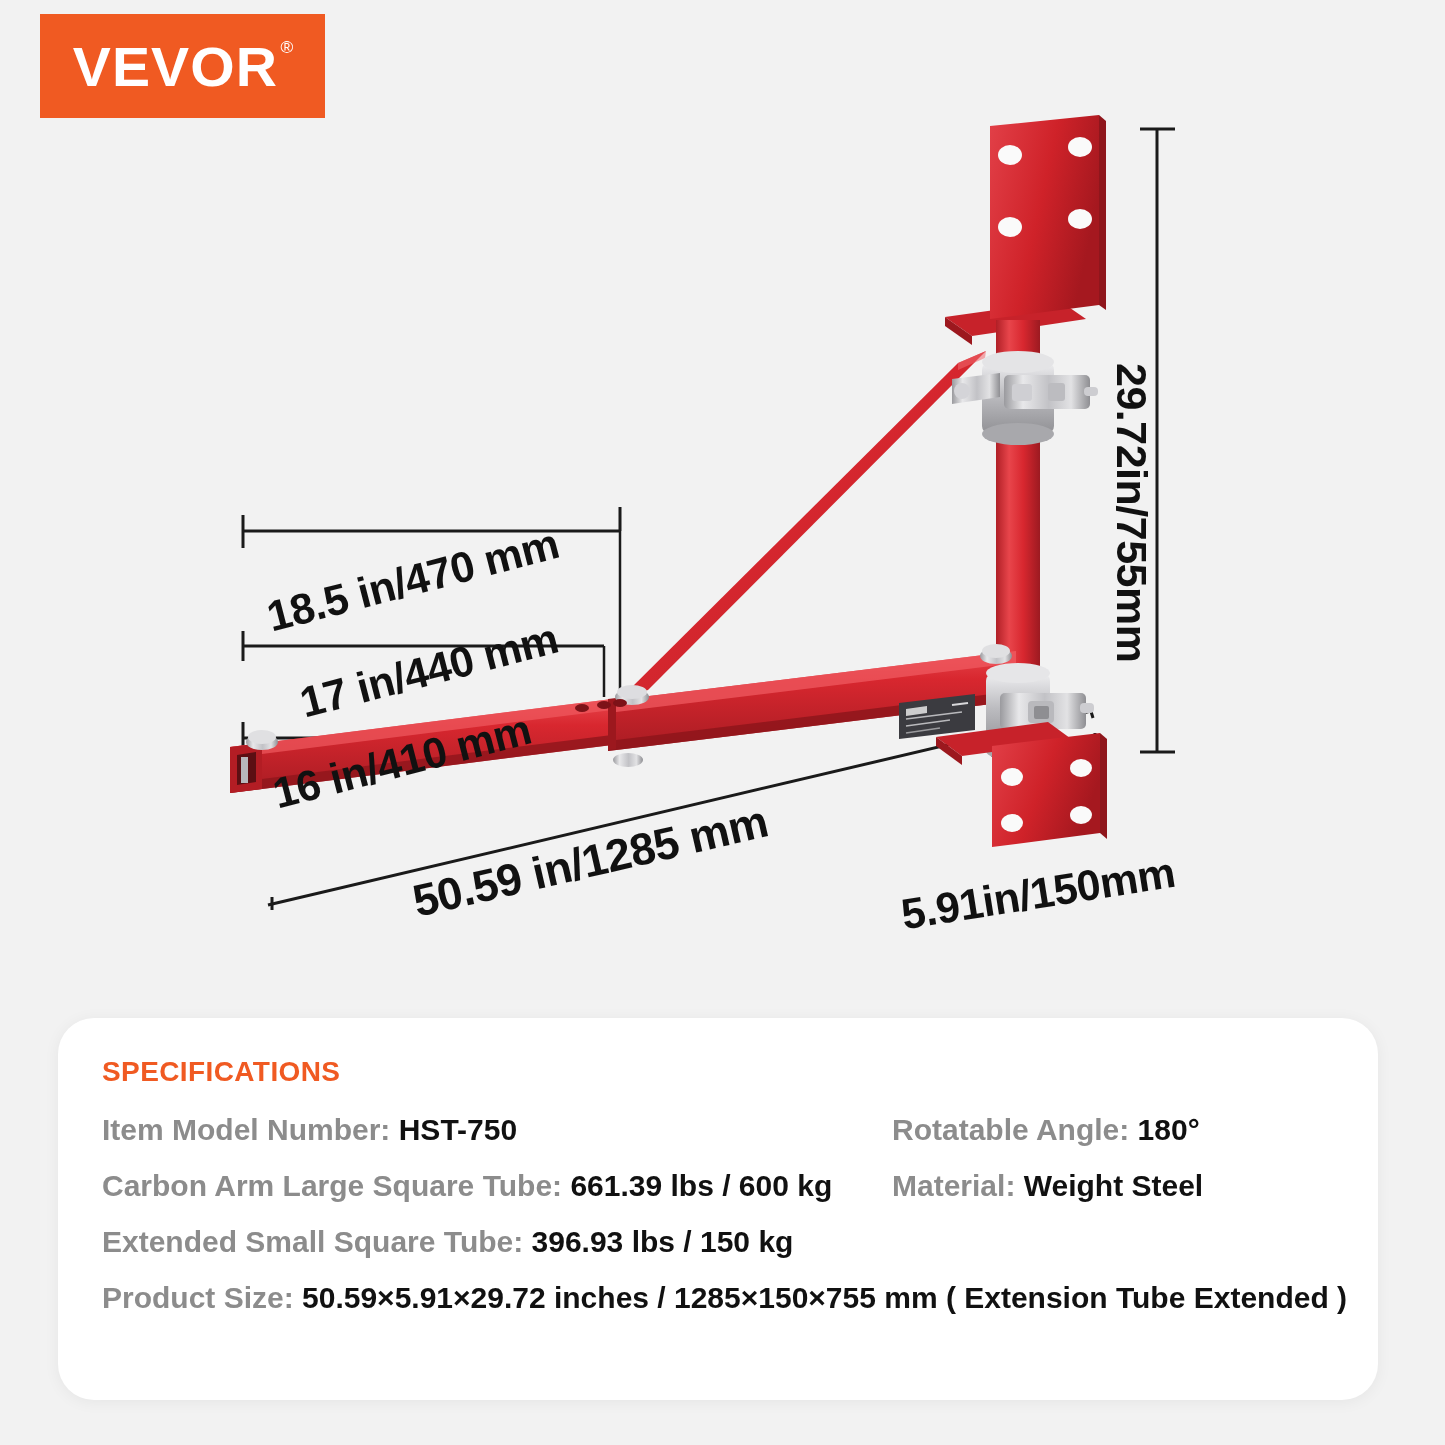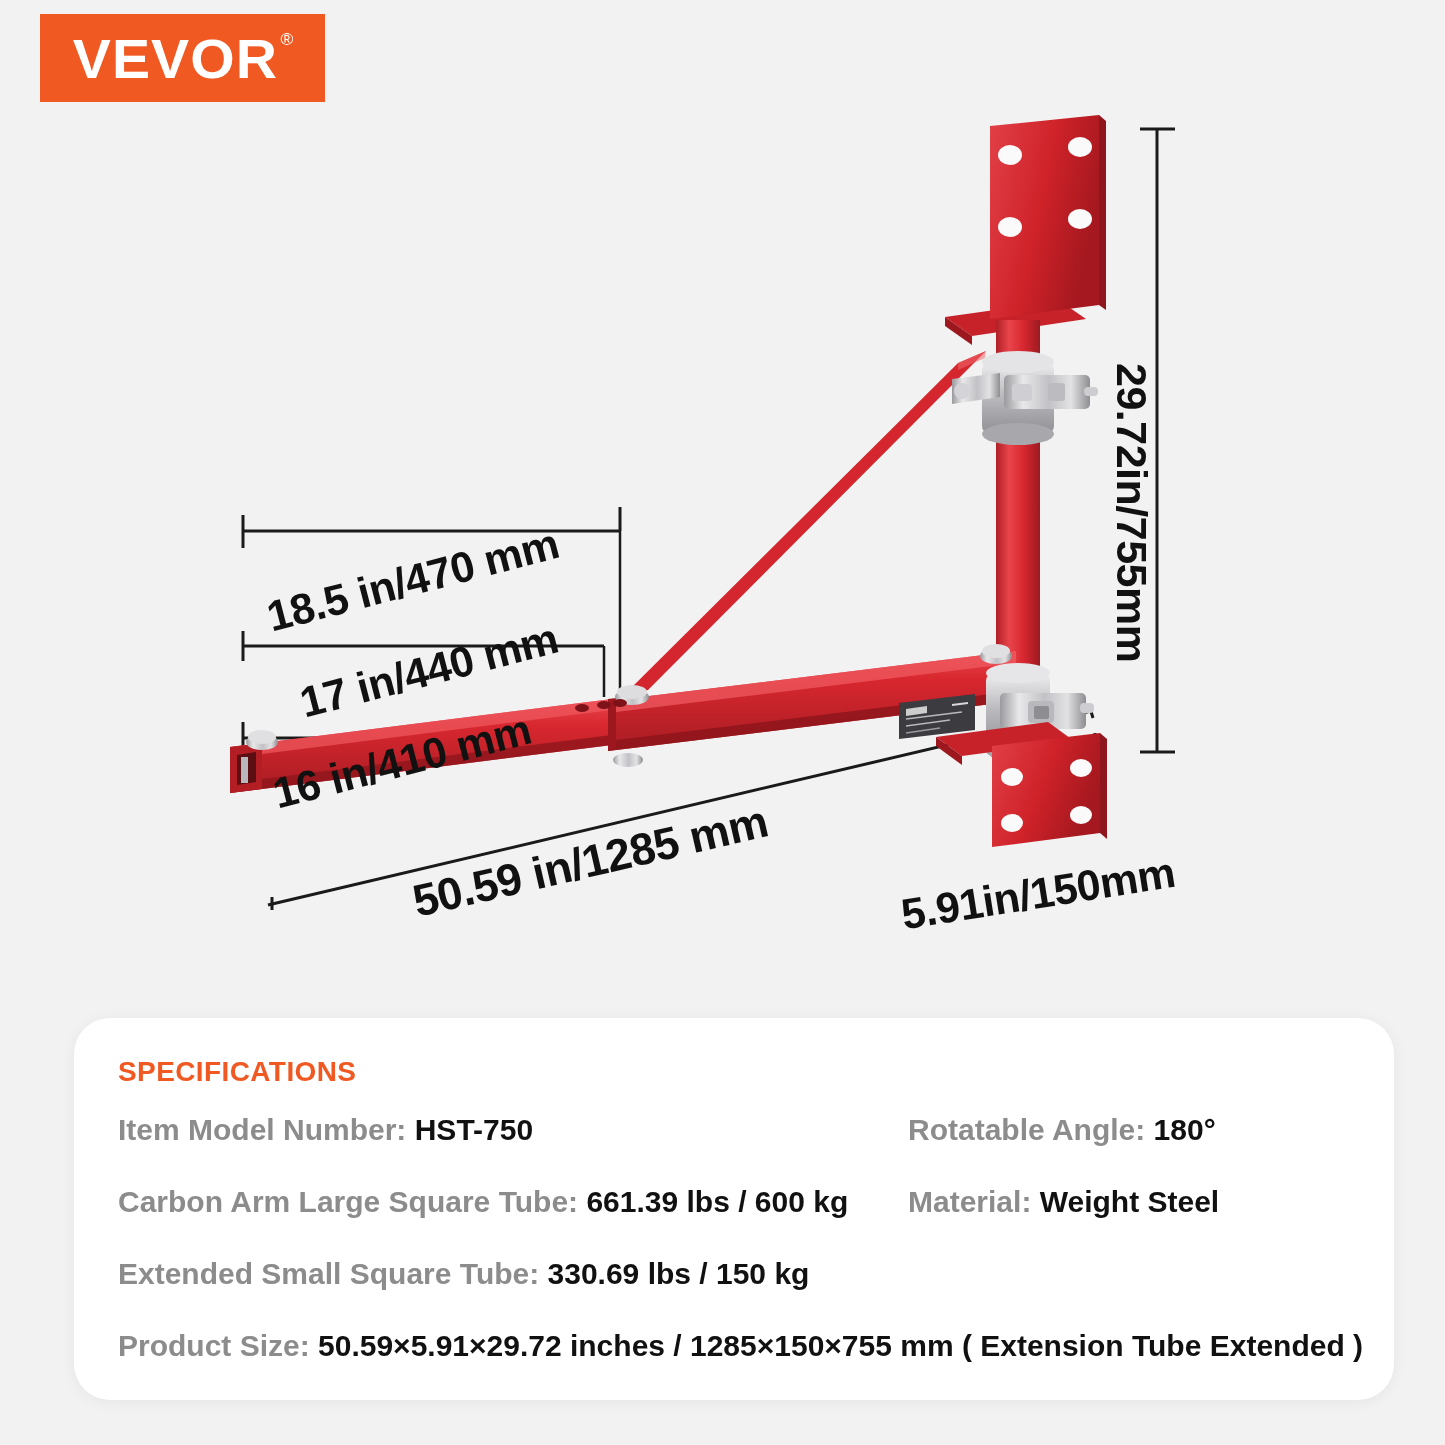--- a/index.html
+++ b/index.html
@@ -19,21 +19,21 @@
     height: 1445px;
     background: #f2f2f2;
   }
 
   
   .logo-box {
     position: absolute;
     left: 40px;
     top: 14px;
     width: 285px;
-    height: 88px;
+    height: 104px;
     background: #f05a22;
     display: flex;
     align-items: center;
     justify-content: center;
   }
   .logo-text {
     color: #ffffff;
     font-size: 56px;
     font-weight: bold;
     letter-spacing: 1px;
@@ -105,42 +105,42 @@
   .dim-755 {
     left: 1156px; top: 258px;
     font-size: 43px;
     transform: rotate(90deg);
     transform-origin: left top;
   }
 
   
   .spec-card {
     position: absolute;
-    left: 74px;
+    left: 58px;
     top: 1018px;
     width: 1320px;
     height: 382px;
     background: #ffffff;
     border-radius: 36px;
     box-shadow: 0 2px 16px rgba(0,0,0,0.055);
     padding: 38px 44px 0 44px;
   }
 
   .spec-title {
     color: #f05a22;
     font-size: 28px;
     font-weight: bold;
     letter-spacing: 0.4px;
     margin-bottom: 18px;
   }
 
   .spec-grid {
     display: grid;
     grid-template-columns: 790px auto;
-    row-gap: 24px;
+    row-gap: 8px;
   }
 
   .spec-line {
     font-size: 30px;
     line-height: 48px;
     white-space: nowrap;
   }
   .spec-line .k { color: #8c8c8c; font-weight: bold; }
   .spec-line .v { color: #111111; font-weight: bold; }
 
@@ -384,21 +384,21 @@
         <span class="v">661.39 lbs / 600 kg</span>
       </div>
 
       <div class="spec-line">
         <span class="k">Material:</span>
         <span class="v">Weight Steel</span>
       </div>
 
       <div class="spec-line">
         <span class="k">Extended Small Square Tube:</span>
-        <span class="v">330.69 lbs / 150 kg</span>
+        <span class="v">396.93 lbs / 150 kg</span>
       </div>
 
 
 
       <div class="spec-line spec-full">
         <span class="k">Product Size:</span>
         <span class="v">50.59×5.91×29.72 inches / 1285×150×755 mm ( Extension Tube Extended )</span>
       </div>
 
     </div>

